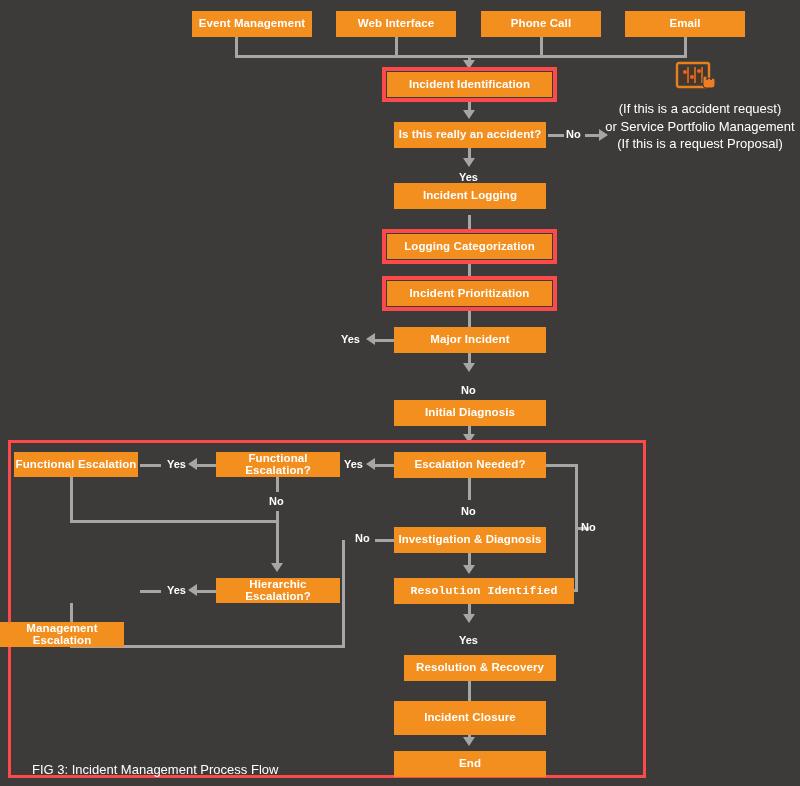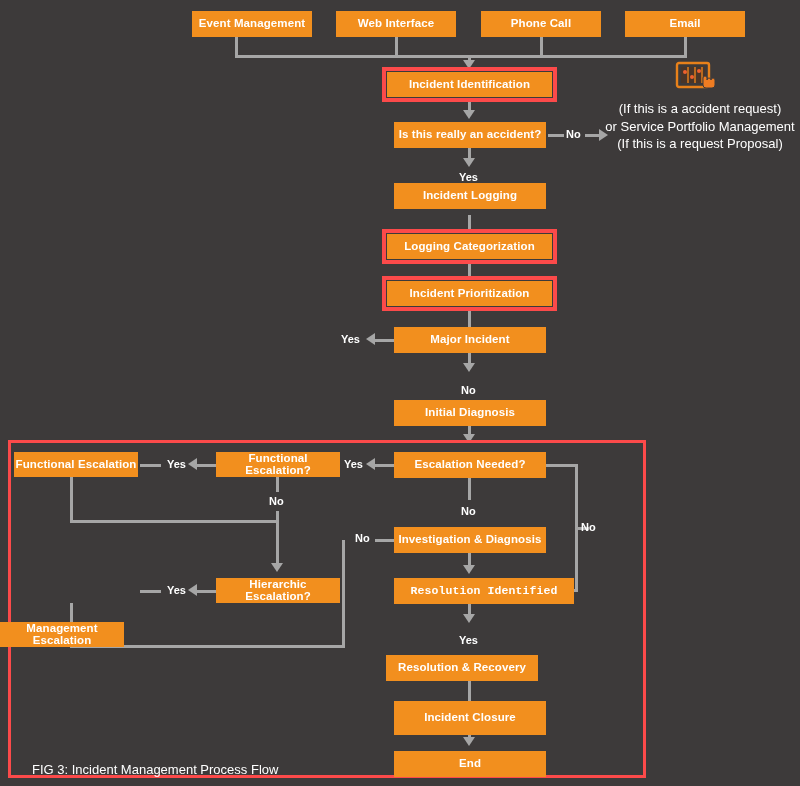--- a/index.html
+++ b/index.html
@@ -200,21 +200,21 @@
   <div class="ln h" style="left:546px;top:464px;width:32px;"></div>
   <div class="ln v" style="left:575px;top:464px;height:127px;"></div>
   <div class="ln h" style="left:546px;top:589px;width:32px;"></div>
   <div class="ln h" style="left:578px;top:527px;width:11px;"></div>
   <div class="lbl" style="left:581px;top:522px;">No</div>
 
   <div class="ln v" style="left:468px;top:604px;height:13px;"></div>
   <div class="arw down" style="left:463px;top:614px;"></div>
   <div class="lbl" style="left:459px;top:635px;">Yes</div>
 
-  <div class="node" style="left:386px;top:655px;width:152px;height:26px;">Resolution &amp; Recovery</div>
+  <div class="node" style="left:404px;top:655px;width:152px;height:26px;">Resolution &amp; Recovery</div>
 
   <div class="ln v" style="left:468px;top:681px;height:20px;"></div>
 
   <div class="node" style="left:394px;top:701px;width:152px;height:34px;">Incident Closure</div>
 
   <div class="ln v" style="left:468px;top:727px;height:14px;"></div>
   <div class="arw down" style="left:463px;top:737px;"></div>
 
   <div class="node" style="left:394px;top:751px;width:152px;height:26px;">End</div>
 

